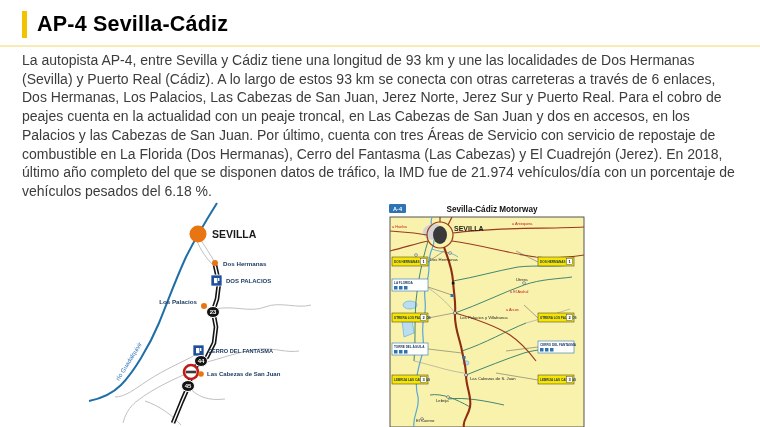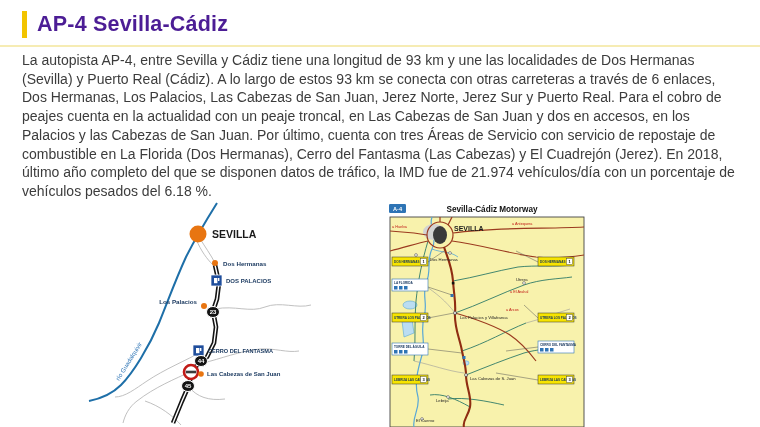--- a/index.html
+++ b/index.html
@@ -2,21 +2,21 @@
 <html><head>
 <meta charset="utf-8">
 <style>
   * { margin:0; padding:0; box-sizing:border-box; }
   html,body { width:760px; height:427px; overflow:hidden; background:#ffffff;
               font-family:"Liberation Sans","DejaVu Sans",sans-serif; }
   .page { position:relative; width:760px; height:427px; background:#fff; }
 
   .title-block { position:absolute; left:22px; top:11px; display:flex; align-items:center; }
   .accent-bar { width:5px; height:27px; background:#F2C400; margin-right:10px; }
-  h1 { font-size:21.5px; font-weight:bold; color:#4c1d95; letter-spacing:0.2px; }
+  h1 { font-size:21.5px; font-weight:bold; color:#000000; letter-spacing:0.2px; }
 
   .divider { position:absolute; left:0; top:45px; width:760px; height:2px; background:#F6ECB4; }
 
   .body-text { position:absolute; left:22px; top:51px; width:716px;
                font-size:14px; line-height:18.7px; color:#3c3c3c; }
 
   .map-left  { position:absolute; left:85px;  top:201px; }
   .map-right { position:absolute; left:386px; top:201px; }
   svg text { font-family:"Liberation Sans","DejaVu Sans",sans-serif; }
 </style>

